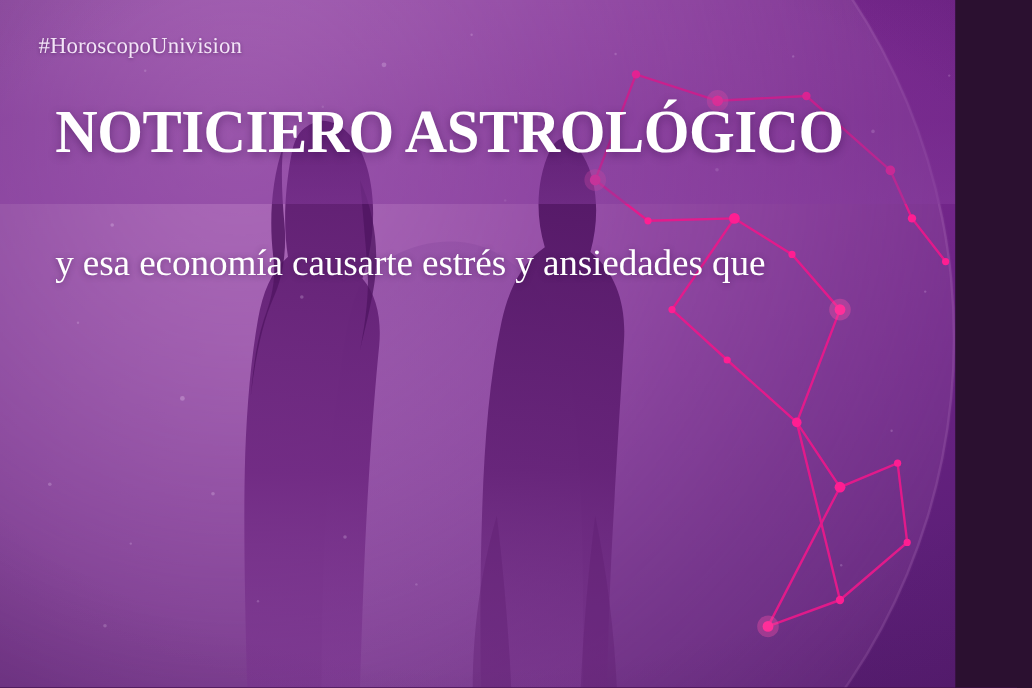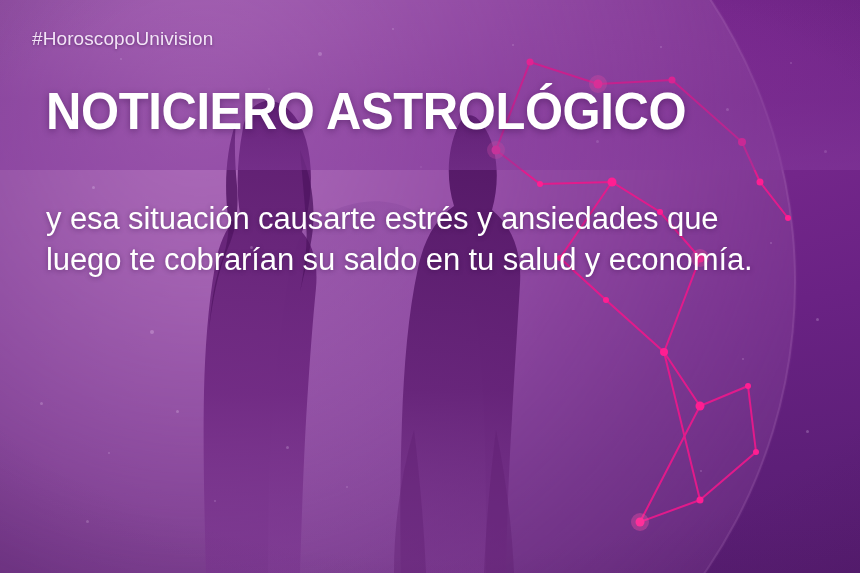--- a/index.html
+++ b/index.html
@@ -1,23 +1,23 @@
 <!DOCTYPE html>
 <html lang="es"><head>
 <meta charset="utf-8">
 <title>Noticiero Astrológico</title>
 <style>
   html,body{margin:0;padding:0;background:#2b1030;}
   *{box-sizing:border-box;}
 
   #card{
     position:relative;
-    width:860px;height:573px;
+    width:796px;height:573px;
     overflow:hidden;
-    font-family:Liberation Sans, sans-serif;
+    font-family:Liberation Serif, serif;
     background:#6a2284;
   }
 
   
   .layer{position:absolute;inset:0;pointer-events:none;}
 
   #bg-base{
     background:
       radial-gradient(120% 95% at 78% 14%, #7c2a90 0%, #6a2284 42%, #5d1f78 72%, #551c6e 100%);
   }
@@ -256,18 +256,17 @@
     <i style="left:420px;top:166px;width:2px;height:2px;opacity:.28"></i>
   </div>
 
   <div class="layer" id="fade-bottom"></div>
   <div class="layer" id="vignette"></div>
 
   <div id="content">
     <div id="hashtag">#HoroscopoUnivision</div>
     <h1 id="title">NOTICIERO ASTROLÓGICO</h1>
     <div id="body-copy">
-      <span class="ln">y esa situación causarte estrés y ansiedades que</span>
-      <span class="ln">luego te cobrarían su saldo en tu salud y economía.</span>
+      <span class="ln">y esa economía causarte estrés y ansiedades que</span>
     </div>
   </div>
 
 </div>
 
 </body></html>

